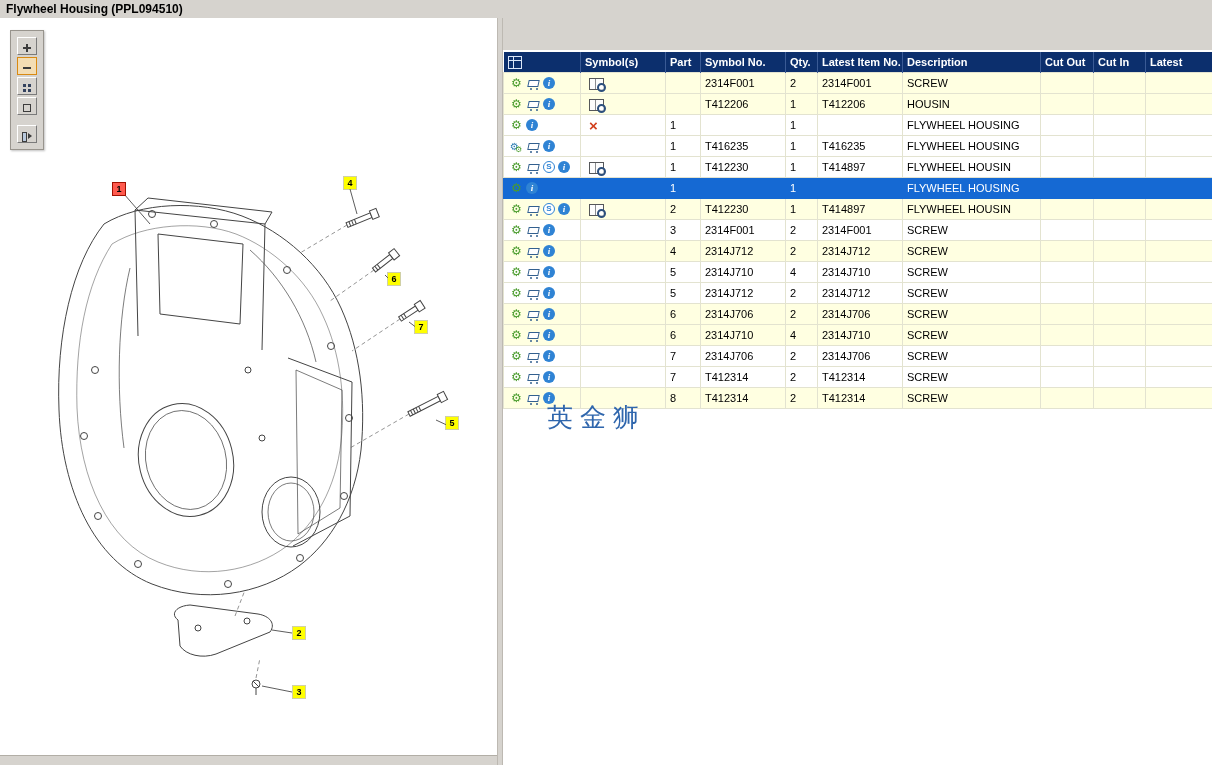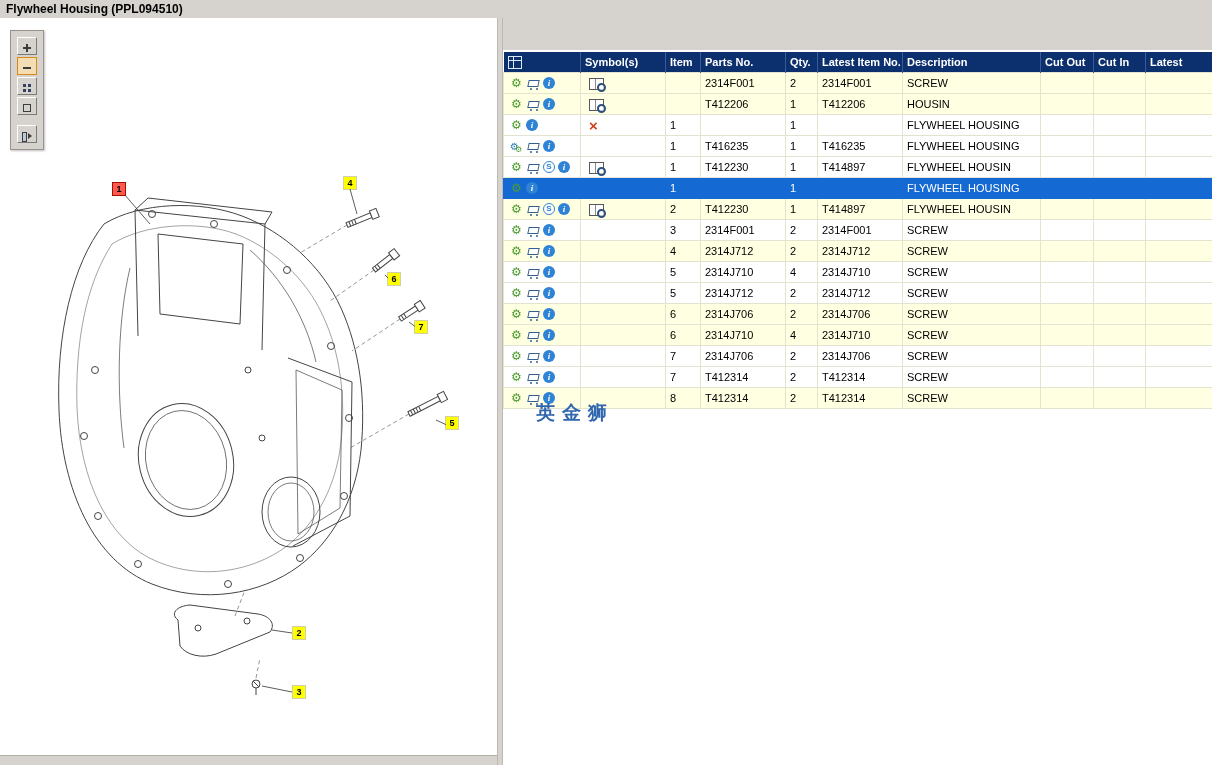--- a/index.html
+++ b/index.html
@@ -79,21 +79,21 @@
                       border-radius:50%;background:rgba(255,255,255,.75);}
   .sym-not-available{color:#d2401e;font-weight:bold;font-size:15px;line-height:12px;}
 
   
   .hdr-ic{position:relative;display:inline-block;width:12px;height:11px;border:1px solid #dbe6f7;
           margin-right:5px;vertical-align:-2px;}
   .hdr-ic::before{content:"";position:absolute;left:0;top:3px;width:100%;height:1px;background:#dbe6f7;}
   .hdr-ic::after{content:"";position:absolute;left:4px;top:0;width:1px;height:100%;background:#dbe6f7;}
 
   
-  .watermark{position:absolute;left:33px;top:350px;font-size:19px;font-weight:bold;letter-spacing:7px;
+  .watermark{position:absolute;left:44px;top:350px;font-size:26px;font-weight:normal;letter-spacing:7px;
              color:#2f66ad;font-family:"Liberation Sans",sans-serif;}
 </style>
 </head>
 <body>
 
 <div class="app">
 
   <div class="title-bar">
     <span class="title">Flywheel Housing (PPL094510)</span>
   </div>
@@ -235,22 +235,22 @@
         <col class="w-latest">
           <col class="w-desc">
           <col class="w-cutout">
           <col class="w-cutin">
           <col class="w-comment">
       </colgroup>
       <thead>
         <tr>
             <th><span class="hdr-ic"></span><span></span></th>
             <th><span>Symbol(s)</span></th>
-            <th><span>Item</span></th>
-            <th><span>Parts No.</span></th>
+            <th><span>Part</span></th>
+            <th><span>Symbol No.</span></th>
             <th><span>Qty.</span></th>
             <th><span>Latest Item No.</span></th>
             <th><span>Description</span></th>
             <th><span>Cut Out</span></th>
             <th><span>Cut In</span></th>
             <th><span>Latest</span></th>
           </tr>
       </thead>
       <tbody>
           <tr class="alt">

